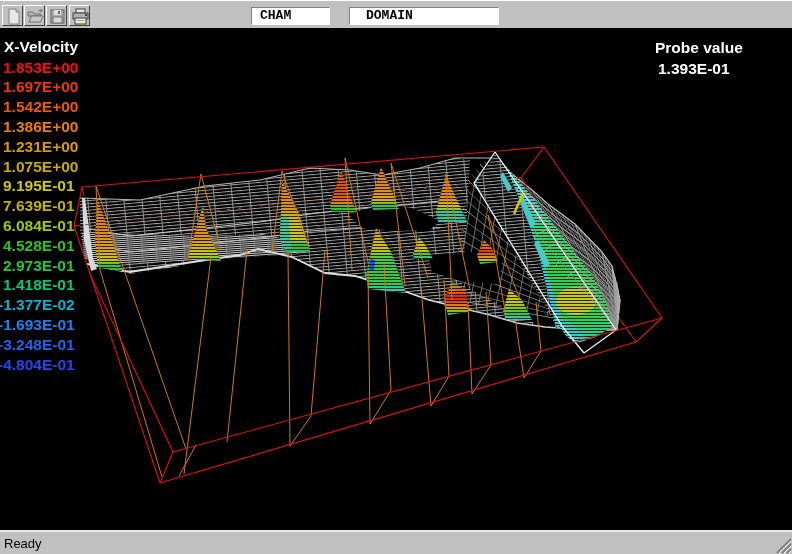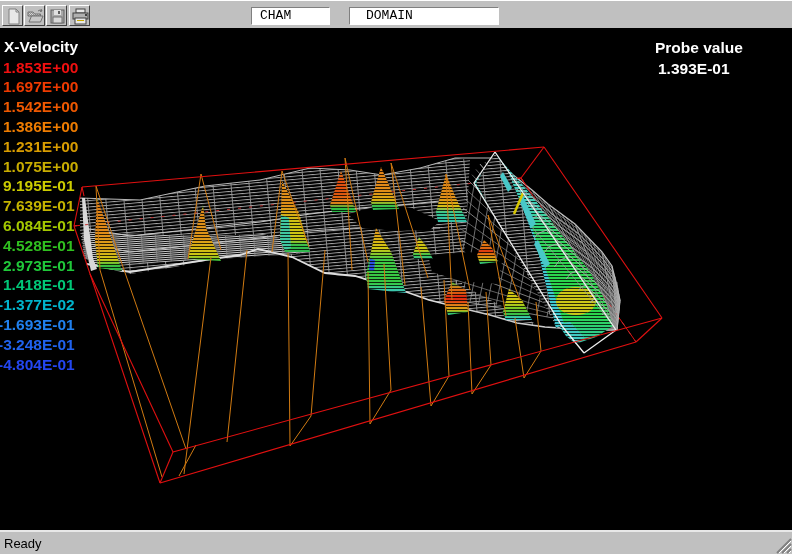--- a/index.html
+++ b/index.html
@@ -5,21 +5,21 @@
   font-family:"Liberation Sans",sans-serif;}
 #toolbar{position:absolute;left:0;top:0;width:792px;height:28px;background:#c0c0c0;
   border-top:1px solid #ffffff;box-sizing:border-box;}
 .tbtn{position:absolute;top:4px;width:21px;height:21px;background:#c0c0c0;
   border-top:1px solid #ffffff;border-left:1px solid #ffffff;
   border-right:1px solid #404040;border-bottom:1px solid #404040;box-sizing:border-box;}
 .tbtn svg{position:absolute;left:1px;top:1px;}
 .tbox{position:absolute;top:6px;height:18px;background:#ffffff;
   border-top:1px solid #808080;border-left:1px solid #808080;
   border-right:1px solid #ffffff;border-bottom:1px solid #ffffff;box-sizing:border-box;
-  font-family:"Liberation Mono",monospace;font-size:13px;font-weight:normal;color:#000;
+  font-family:"Liberation Mono",monospace;font-size:13px;font-weight:bold;color:#000;
   line-height:16px;padding-left:8px;}
 #scene{position:absolute;left:0;top:28px;}
 .leg{font-size:15.5px;font-weight:bold;font-family:"Liberation Sans",sans-serif;}
 .wht{font-size:15.5px;font-weight:bold;fill:#ffffff;font-family:"Liberation Sans",sans-serif;}
 #status{position:absolute;left:0;top:530px;width:792px;height:24px;background:#c0c0c0;
   border-top:2px solid #e8e8e8;box-sizing:border-box;font-size:13px;color:#000;}
 #status span{position:absolute;left:4px;top:4px;}
 #grip{position:absolute;right:0;bottom:0;width:19px;height:19px;}
 </style></head><body>
 <div id="app">

